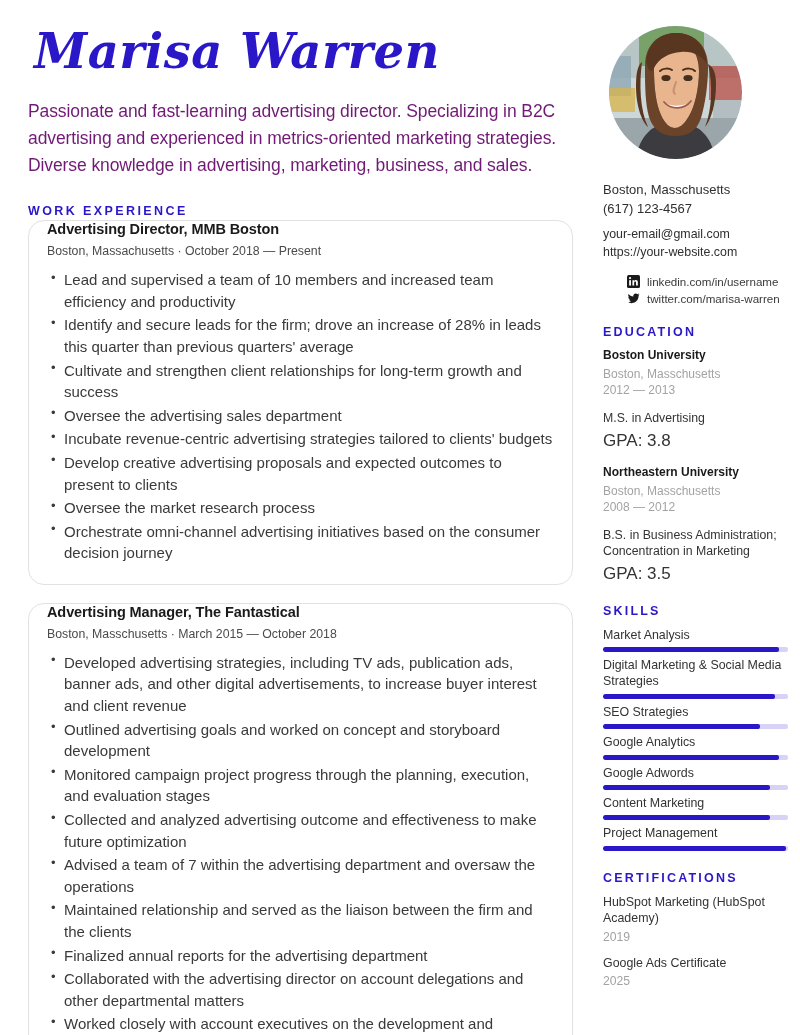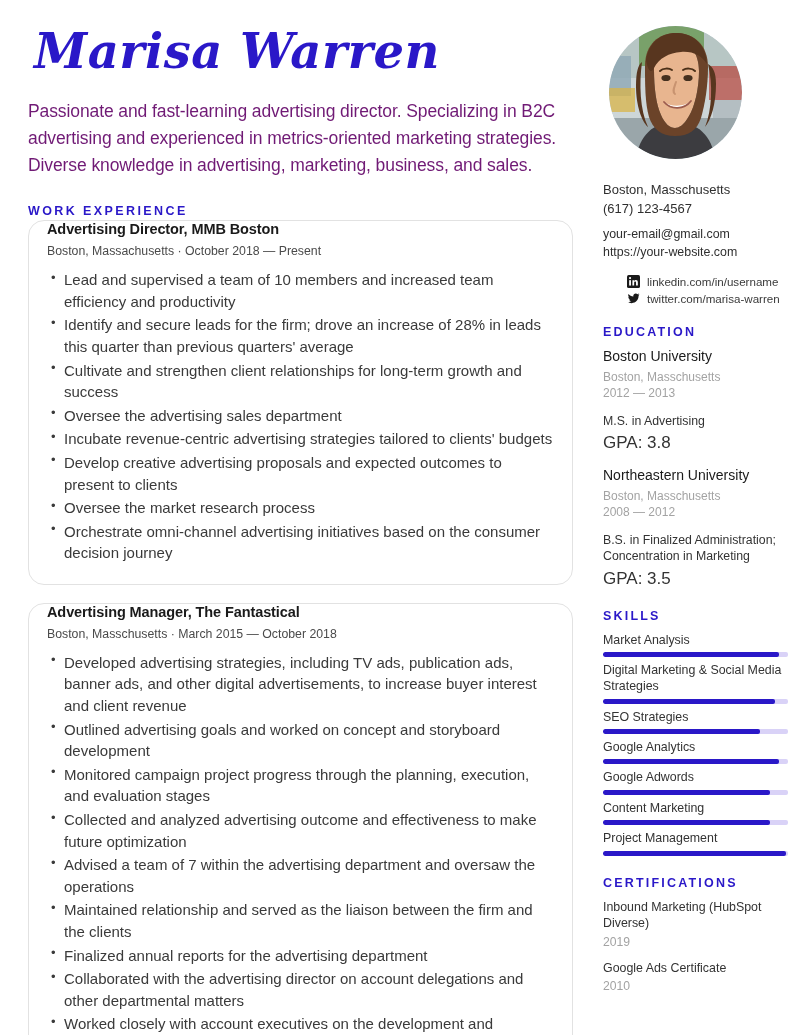--- a/index.html
+++ b/index.html
@@ -144,22 +144,22 @@
   .side-section-title {
     font-size: 12.5px;
     font-weight: bold;
     color: #2a18c8;
     letter-spacing: 2.2px;
     text-transform: uppercase;
     margin: 20px 0 9px 0;
   }
 
   .edu-school {
-    font-size: 14px;
-    font-weight: normal;
+    font-size: 12px;
+    font-weight: bold;
     color: #1a1a1a;
     line-height: 1.24;
     margin-bottom: 3px;
   }
   .edu-muted {
     font-size: 12px;
     color: #a3a3a3;
     line-height: 1.34;
   }
   .edu-detail {
@@ -322,21 +322,21 @@
           <div class="edu-school">Boston University</div>
           <div class="edu-muted">Boston, Masschusetts</div>
           <div class="edu-muted">2012 — 2013</div>
           <div class="edu-detail">M.S. in Advertising</div>
           <div class="edu-gpa">GPA: 3.8</div>
         </div>
         <div class="edu-entry">
           <div class="edu-school">Northeastern University</div>
           <div class="edu-muted">Boston, Masschusetts</div>
           <div class="edu-muted">2008 — 2012</div>
-          <div class="edu-detail">B.S. in Finalized Administration; Concentration in Marketing</div>
+          <div class="edu-detail">B.S. in Business Administration; Concentration in Marketing</div>
           <div class="edu-gpa">GPA: 3.5</div>
         </div>
       </div>
 
     <div class="side-section-title">Skills</div>
     <div id="skills-container">
         <div class="skill">
           <div class="skill-label">Market Analysis</div>
           <div class="skill-bar">
             <div class="skill-fill" style="width: 95%;"></div>
@@ -376,23 +376,23 @@
           <div class="skill-label">Project Management</div>
           <div class="skill-bar">
             <div class="skill-fill" style="width: 99%;"></div>
           </div>
         </div>
       </div>
 
     <div class="side-section-title">Certifications</div>
     <div id="cert-container">
         <div class="cert-entry">
-          <div class="cert-name">Inbound Marketing (HubSpot Diverse)</div>
+          <div class="cert-name">HubSpot Marketing (HubSpot Academy)</div>
           <div class="cert-year">2019</div>
         </div>
         <div class="cert-entry">
           <div class="cert-name">Google Ads Certificate</div>
-          <div class="cert-year">2010</div>
+          <div class="cert-year">2025</div>
         </div>
       </div>
 
   </div>
 </div>
 
 </body></html>

